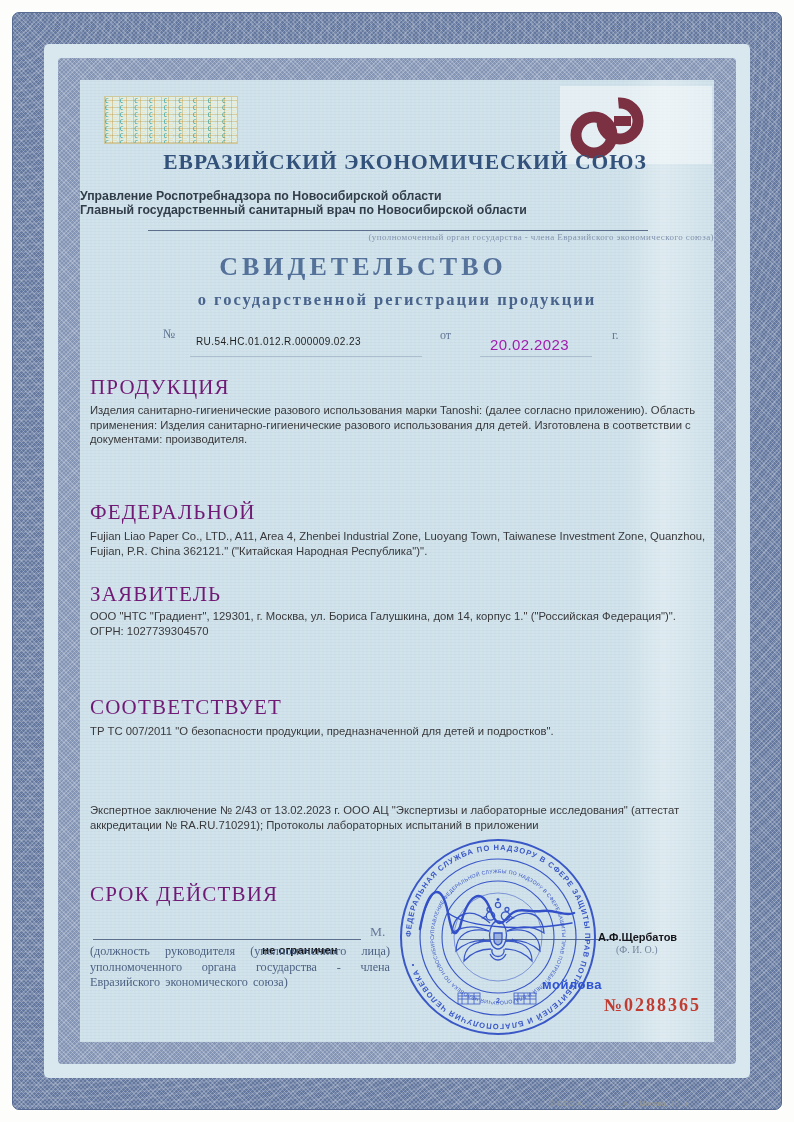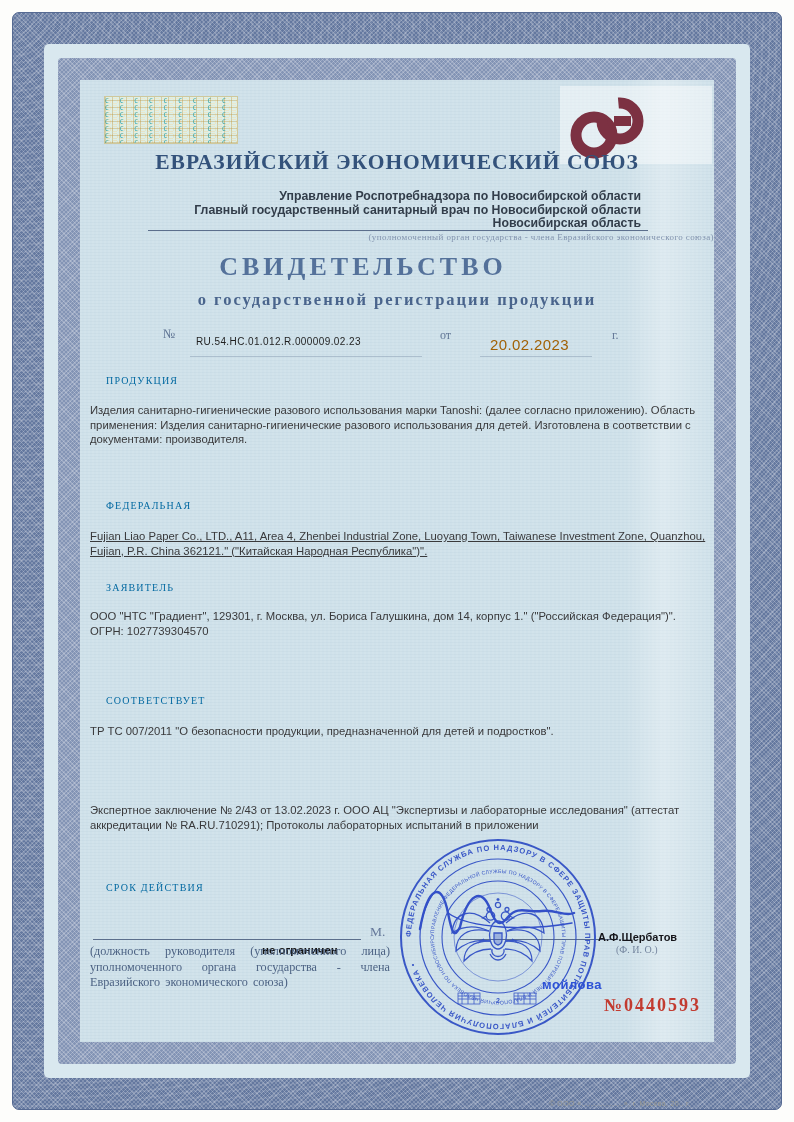--- a/index.html
+++ b/index.html
@@ -37,38 +37,38 @@
       linear-gradient(#eee9cd,#e4e1c2);
     background-size:auto,auto,7px 7px,auto;
     border:1px solid #cfc89c;}
   .holo-glyphs{font-family:"DejaVu Sans Mono",monospace;font-size:6.5px;line-height:7px;
     letter-spacing:3.4px;color:#189aa4;opacity:.85;word-break:break-all;padding-top:1px;}
   .logo-watermark{left:560px;top:86px;width:152px;height:78px;background:rgba(255,255,255,.45);}
   .eaeu-logo{left:566px;top:92px;width:82px;height:72px;}
   
   .union-title{left:80px;width:634px;top:150px;text-align:center;
     font-family:"Liberation Serif",serif;font-weight:bold;font-size:21.5px;
-    color:#33527b;letter-spacing:1px;}
-  .authority{left:80px;width:561px;top:190px;text-align:right;
+    color:#33527b;letter-spacing:1px;padding-left:8px;}
+  .authority{left:80px;width:561px;top:190px;text-align:left;
     font-size:12.3px;font-weight:bold;color:#323d4a;line-height:13.5px;}
   .authority-rule{left:148px;width:500px;top:230px;height:1px;background:#5c6f8d;}
   .authority-caption{left:80px;width:634px;top:232px;text-align:right;
     font-family:"Liberation Serif",serif;font-size:9px;color:#8293ae;letter-spacing:.4px;}
   .doc-title{left:80px;width:566px;top:252px;text-align:center;
     font-family:"Liberation Serif",serif;font-weight:bold;font-size:26px;
     color:#54719a;letter-spacing:4px;}
   .doc-subtitle{left:80px;width:634px;top:290px;text-align:center;
     font-family:"Liberation Serif",serif;font-weight:bold;font-size:16.5px;
     color:#49648c;letter-spacing:2px;}
   .form-label{font-family:"Liberation Serif",serif;font-size:13px;color:#5f7494;}
   .reg-number{left:196px;top:336px;font-size:10px;color:#1f1f1f;letter-spacing:.4px;}
-  .reg-date{left:490px;top:336px;font-size:15px;color:#a16207;letter-spacing:.4px;}
+  .reg-date{left:490px;top:336px;font-size:15px;color:#a21caf;letter-spacing:.4px;}
   .faint-line{height:1px;background:rgba(90,110,140,.30);}
-  .sec-heading{font-family:"Liberation Serif",serif;font-size:10px;font-weight:500;
-    color:#0369a1;letter-spacing:1.2px;margin-left:16px;}
+  .sec-heading{font-family:"Liberation Serif",serif;font-size:21px;font-weight:500;
+    color:#701a75;letter-spacing:1.2px;}
   .sec-body{left:90px;width:622px;font-size:11.3px;line-height:14.6px;color:#39393b;}
   .validity-value{left:262px;top:944px;font-size:11.5px;font-weight:bold;color:#141414;}
   .sig-line{height:1px;background:#5b6e8c;}
   .seal-label{left:370px;top:924px;font-family:"Liberation Serif",serif;font-size:13.5px;color:#65789a;}
   .position-caption{left:90px;top:944px;width:300px;text-align:justify;
     font-family:"Liberation Serif",serif;font-size:12.2px;line-height:15.5px;
     color:#4c6283;word-spacing:2px;}
   .signatory-name{left:598px;top:931px;font-size:11px;font-weight:bold;color:#15151a;}
   .name-caption{left:616px;top:944px;font-family:"Liberation Serif",serif;font-size:10px;color:#75869f;}
   .stamp{left:394px;top:833px;width:208px;height:208px;z-index:5;}
@@ -98,41 +98,40 @@
     <circle cx="27" cy="43" r="18" fill="none" stroke="#7c3142" stroke-width="11"></circle>
     <circle cx="53" cy="29" r="18" fill="none" stroke="#7c3142" stroke-width="11" pathLength="100" stroke-dasharray="51.5 22 26.5"></circle>
     <line x1="47" y1="29" x2="64" y2="29" stroke="#7c3142" stroke-width="10"></line>
   </svg>
 
   <div class="abs union-title">ЕВРАЗИЙСКИЙ ЭКОНОМИЧЕСКИЙ СОЮЗ</div>
 
   <div class="abs authority">
     <div>Управление Роспотребнадзора по Новосибирской области</div>
     <div>Главный государственный санитарный врач по Новосибирской области</div>
-    <div>Новосибирская область</div>
   </div>
   <div class="abs authority-rule"></div>
   <div class="abs authority-caption">(уполномоченный орган государства - члена Евразийского экономического союза)</div>
 
   <div class="abs doc-title">СВИДЕТЕЛЬСТВО</div>
   <div class="abs doc-subtitle">о государственной регистрации продукции</div>
 
   <div class="abs form-label" style="left:163px;top:326px;">№</div>
   <div class="abs reg-number">RU.54.HC.01.012.R.000009.02.23</div>
   <div class="abs faint-line" style="left:190px;top:356px;width:232px;"></div>
   <div class="abs form-label" style="left:440px;top:328px;font-size:12px;">от</div>
   <div class="abs reg-date">20.02.2023</div>
   <div class="abs faint-line" style="left:480px;top:356px;width:112px;"></div>
   <div class="abs form-label" style="left:612px;top:328px;font-size:12px;">г.</div>
 
   <div class="abs sec-heading" style="left:90px;top:375px;">ПРОДУКЦИЯ</div>
   <div class="abs sec-body" style="top:403px;">Изделия санитарно-гигиенические разового использования марки Tanoshi: (далее согласно приложению). Область применения: Изделия санитарно-гигиенические разового использования для детей. Изготовлена в соответствии с документами: производителя.</div>
 
-  <div class="abs sec-heading" style="left:90px;top:500px;">ФЕДЕРАЛЬНАЯ</div>
-  <div class="abs sec-body" style="top:529px;text-decoration:underline;">Fujian Liao Paper Co., LTD., A11, Area 4, Zhenbei Industrial Zone, Luoyang Town, Taiwanese Investment Zone, Quanzhou, Fujian, P.R. China 362121." ("Китайская Народная Республика")".</div>
+  <div class="abs sec-heading" style="left:90px;top:500px;">ФЕДЕРАЛЬНОЙ</div>
+  <div class="abs sec-body" style="top:529px;">Fujian Liao Paper Co., LTD., A11, Area 4, Zhenbei Industrial Zone, Luoyang Town, Taiwanese Investment Zone, Quanzhou, Fujian, P.R. China 362121." ("Китайская Народная Республика")".</div>
 
   <div class="abs sec-heading" style="left:90px;top:582px;">ЗАЯВИТЕЛЬ</div>
   <div class="abs sec-body" style="top:609px;">ООО "НТС "Градиент", 129301, г. Москва, ул. Бориса Галушкина, дом 14, корпус 1." ("Российская Федерация")". ОГРН: 1027739304570</div>
 
   <div class="abs sec-heading" style="left:90px;top:695px;">СООТВЕТСТВУЕТ</div>
   <div class="abs sec-body" style="top:724px;">ТР ТС 007/2011 "О безопасности продукции, предназначенной для детей и подростков".</div>
 
   <div class="abs sec-body" style="top:803px;">Экспертное заключение № 2/43 от 13.02.2023 г. ООО АЦ "Экспертизы и лабораторные исследования" (аттестат аккредитации № RA.RU.710291); Протоколы лабораторных испытаний в приложении</div>
 
   <div class="abs sec-heading" style="left:90px;top:882px;">СРОК ДЕЙСТВИЯ</div>
@@ -190,15 +189,15 @@
       <path d="M 16 59 h 22 M 16 62 h 22 M 20 56 v 11 M 26 56 v 11 M 32 56 v 11"></path>
     </g>
     <text x="0" y="66" text-anchor="middle" font-size="7" font-weight="bold" fill="#2d4cc4" font-family="Liberation Sans, sans-serif">2</text>
     <g stroke="#2644c6" fill="none" stroke-linecap="round">
       <path stroke-width="2.4" d="M -78 -8 C -70 -52, -56 -56, -50 -24 C -46 -4, -44 2, -38 -10 C -30 -44, -16 -50, -8 -28 C -2 -12, 2 -10, 10 -20 C 20 -32, 30 -24, 44 -26 C 58 -28, 66 -20, 76 -24"></path>
       <path stroke-width="1.5" d="M -50 -24 C -28 -8, 30 -6, 74 -14"></path>
     </g>
   </svg>
 
   <div class="abs stamp-name">мойлова</div>
-  <div class="abs blank-number">№0440593</div>
+  <div class="abs blank-number">№0288365</div>
   <div class="abs imprint">© ООО «..................», г. Москва, 20.. г.</div>
 </div>
 
 </body></html>

